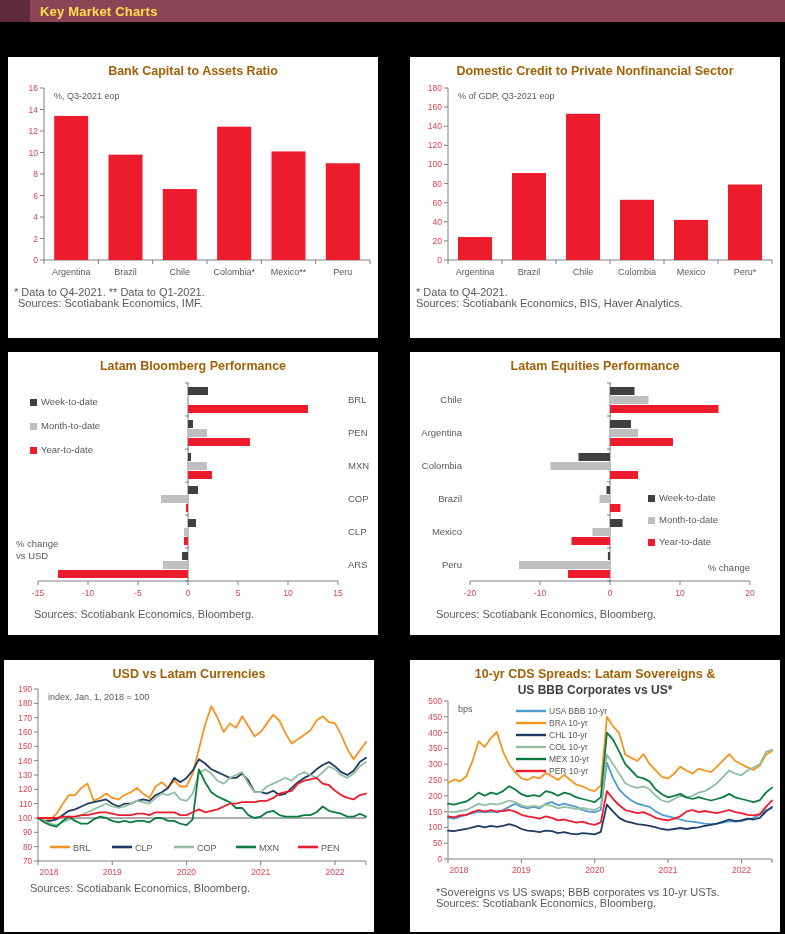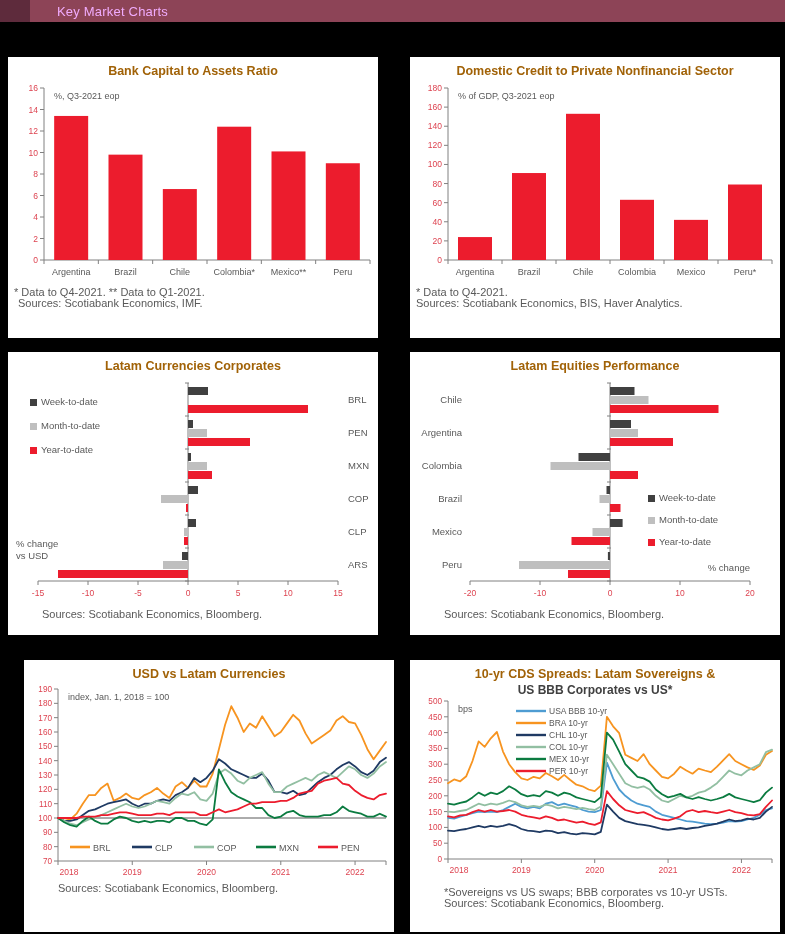--- a/index.html
+++ b/index.html
@@ -1,32 +1,32 @@
 <!DOCTYPE html>
 <html><head>
 <meta charset="utf-8">
 <style>
   html,body{margin:0;padding:0;}
   body{width:785px;height:934px;position:relative;background:#000;font-family:"Liberation Sans",sans-serif;}
   .header{position:absolute;top:0;left:0;width:785px;height:22px;background:#8D4457;display:flex;align-items:center;}
   .header .accent{width:30px;height:22px;background:#5E2B3C;flex:0 0 auto;}
-  .htitle{color:#f0abfc;font-weight:normal;font-size:13px;margin-left:27px;letter-spacing:.2px;}
+  .htitle{color:#fde047;font-weight:bold;font-size:13px;margin-left:10px;letter-spacing:.2px;}
   .panel{position:absolute;width:370px;background:#fff;overflow:hidden;}
   .p0{left:8px;top:57px;height:281px;}
   .p1{left:410px;top:57px;height:281px;}
   .p2{left:8px;top:352px;height:283px;}
   .p3{left:410px;top:352px;height:283px;}
-  .p4{left:24px;top:660px;height:272px;}
+  .p4{left:4px;top:660px;height:272px;}
   .p5{left:410px;top:660px;height:272px;}
   .ctitle{margin:7px 4px 2px;text-align:center;font-size:12.5px;font-weight:bold;color:#a16207;line-height:14px;}
   .ctitle2{margin:0 4px 0;text-align:center;font-size:12px;font-weight:bold;color:#404040;line-height:14px;}
   svg.chart{display:block;}
   svg text{font-family:"Liberation Sans",sans-serif;}
   .fnote{font-size:11px;color:#595959;line-height:11px;margin-left:6px;white-space:nowrap;}
-  .ind{margin-left:34px;}
+  .ind{margin-left:26px;}
   .ind2{margin-left:10px;}
 </style>
 </head>
 <body>
 
 <header class="header">
   <span class="accent"></span>
   <span class="htitle">Key Market Charts</span>
 </header>
 
@@ -122,21 +122,21 @@
       <text x="227" y="195" fill="#595959" font-size="9" text-anchor="middle">Colombia</text>
       <text x="281" y="195" fill="#595959" font-size="9" text-anchor="middle">Mexico</text>
       <text x="335" y="195" fill="#595959" font-size="9" text-anchor="middle">Peru*</text>
       <text x="48" y="19" fill="#595959" font-size="9" text-anchor="start">% of GDP, Q3-2021 eop</text>
     </svg>
   <div class="fnote">* Data to Q4-2021.</div>
   <div class="fnote">Sources: Scotiabank Economics, BIS, Haver Analytics.</div>
 </section>
 
 <section class="panel p2">
-  <h2 class="ctitle">Latam Currencies Corporates</h2>
+  <h2 class="ctitle">Latam Bloomberg Performance</h2>
   <svg class="chart" id="c2" width="370" height="234">
       <line x1="30" y1="206" x2="330" y2="206" stroke="#808080" stroke-width="1"></line>
       <line x1="30" y1="206" x2="30" y2="210" stroke="#808080" stroke-width="1"></line>
       <text x="30" y="221" fill="#DD4350" font-size="8.5" text-anchor="middle">-15</text>
       <line x1="80" y1="206" x2="80" y2="210" stroke="#808080" stroke-width="1"></line>
       <text x="80" y="221" fill="#DD4350" font-size="8.5" text-anchor="middle">-10</text>
       <line x1="130" y1="206" x2="130" y2="210" stroke="#808080" stroke-width="1"></line>
       <text x="130" y="221" fill="#DD4350" font-size="8.5" text-anchor="middle">-5</text>
       <line x1="180" y1="206" x2="180" y2="210" stroke="#808080" stroke-width="1"></line>
       <text x="180" y="221" fill="#DD4350" font-size="8.5" text-anchor="middle">0</text>

